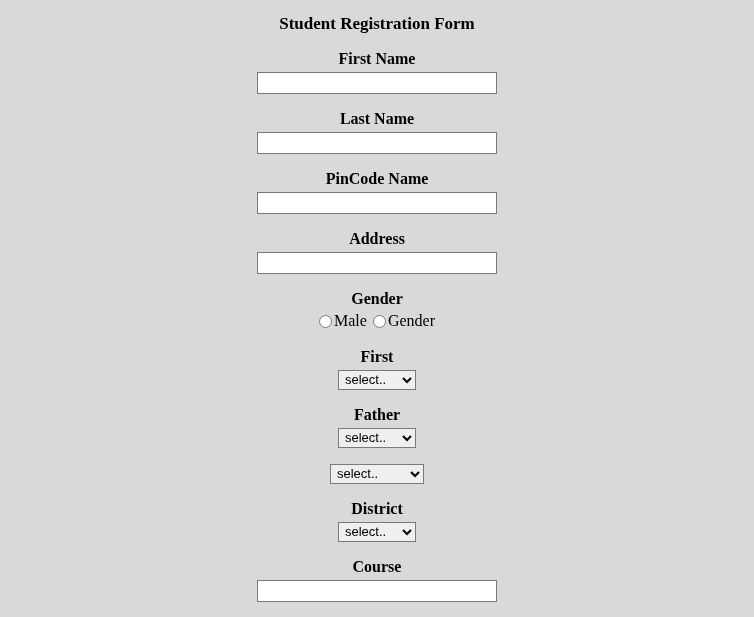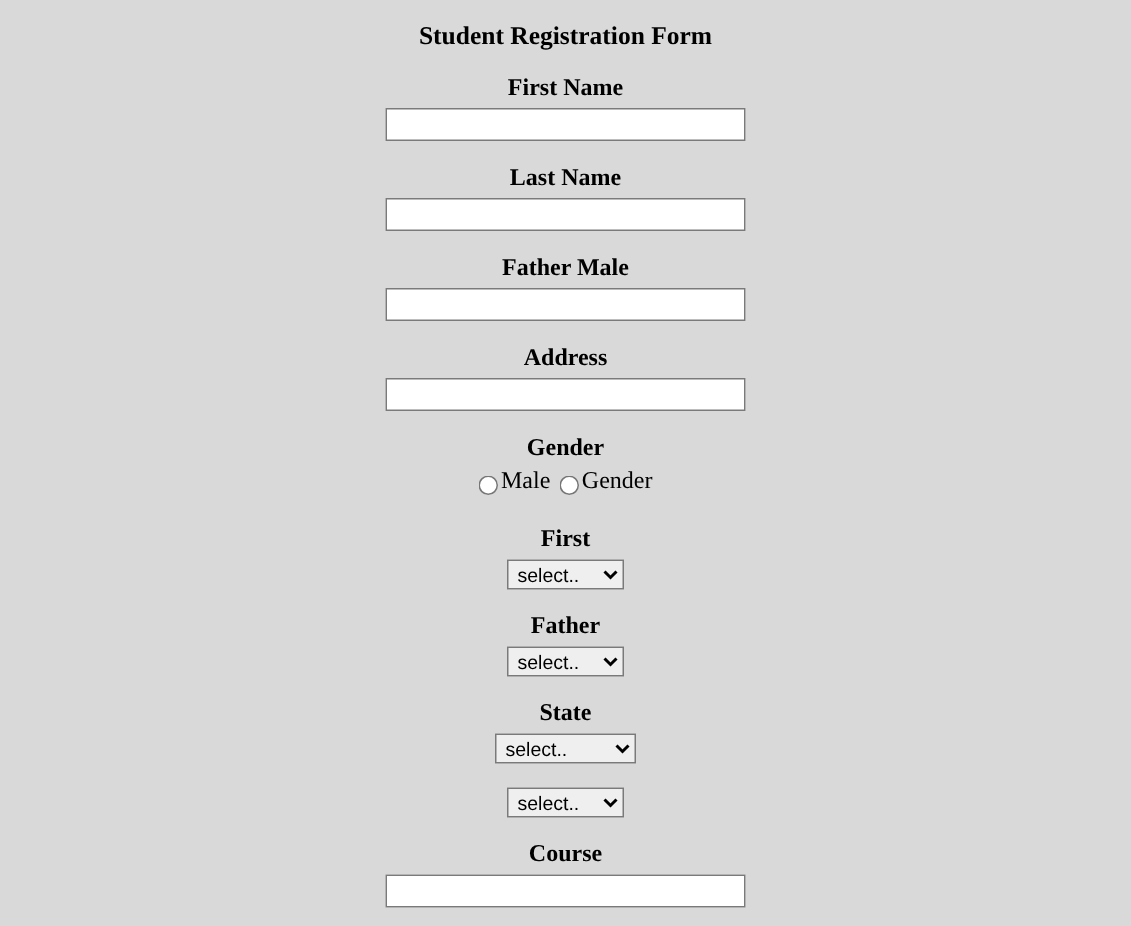--- a/index.html
+++ b/index.html
@@ -39,21 +39,21 @@
       width: 240px;
       height: 22px;
       border: 1px solid #7a7a7a;
       background: #fff;
       font-family: inherit;
       font-size: 13px;
       padding: 1px 3px;
     }
     .radio-row {
       display: inline-flex;
-      align-items: flex-end;
+      align-items: center;
       gap: 0;
     }
     .radio-row input[type="radio"] {
       margin: 0 2px 0 6px;
     }
     .radio-row input[type="radio"]:first-child {
       margin-left: 0;
     }
     .radio-label {
       font-size: 16px;
@@ -88,21 +88,21 @@
     <span class="field-label">First Name</span>
     <input type="text" class="text-input" value="" style="">
   </div>
 
   <div class="field-group">
     <span class="field-label">Last Name</span>
     <input type="text" class="text-input" value="" style="">
   </div>
 
   <div class="field-group">
-    <span class="field-label">Father Male</span>
+    <span class="field-label">PinCode Name</span>
     <input type="text" class="text-input" value="" style="">
   </div>
 
   <div class="field-group">
     <span class="field-label">Address</span>
     <input type="text" class="text-input" value="" style="">
   </div>
 
   <div class="field-group">
     <span class="field-label">Gender</span>
@@ -122,27 +122,27 @@
   </div>
 
   <div class="field-group">
     <span class="field-label">Father</span>
     <select class="select-small">
       <option>select..</option>
     </select>
   </div>
 
   <div class="field-group">
-    <span class="field-label">State</span>
     <select class="select-medium">
       <option>select..</option>
     </select>
   </div>
 
   <div class="field-group">
+    <span class="field-label">District</span>
     <select class="select-small">
       <option>select..</option>
     </select>
   </div>
 
   <div class="field-group">
     <span class="field-label">Course</span>
     <input type="text" class="text-input" value="" style="">
   </div>
 

